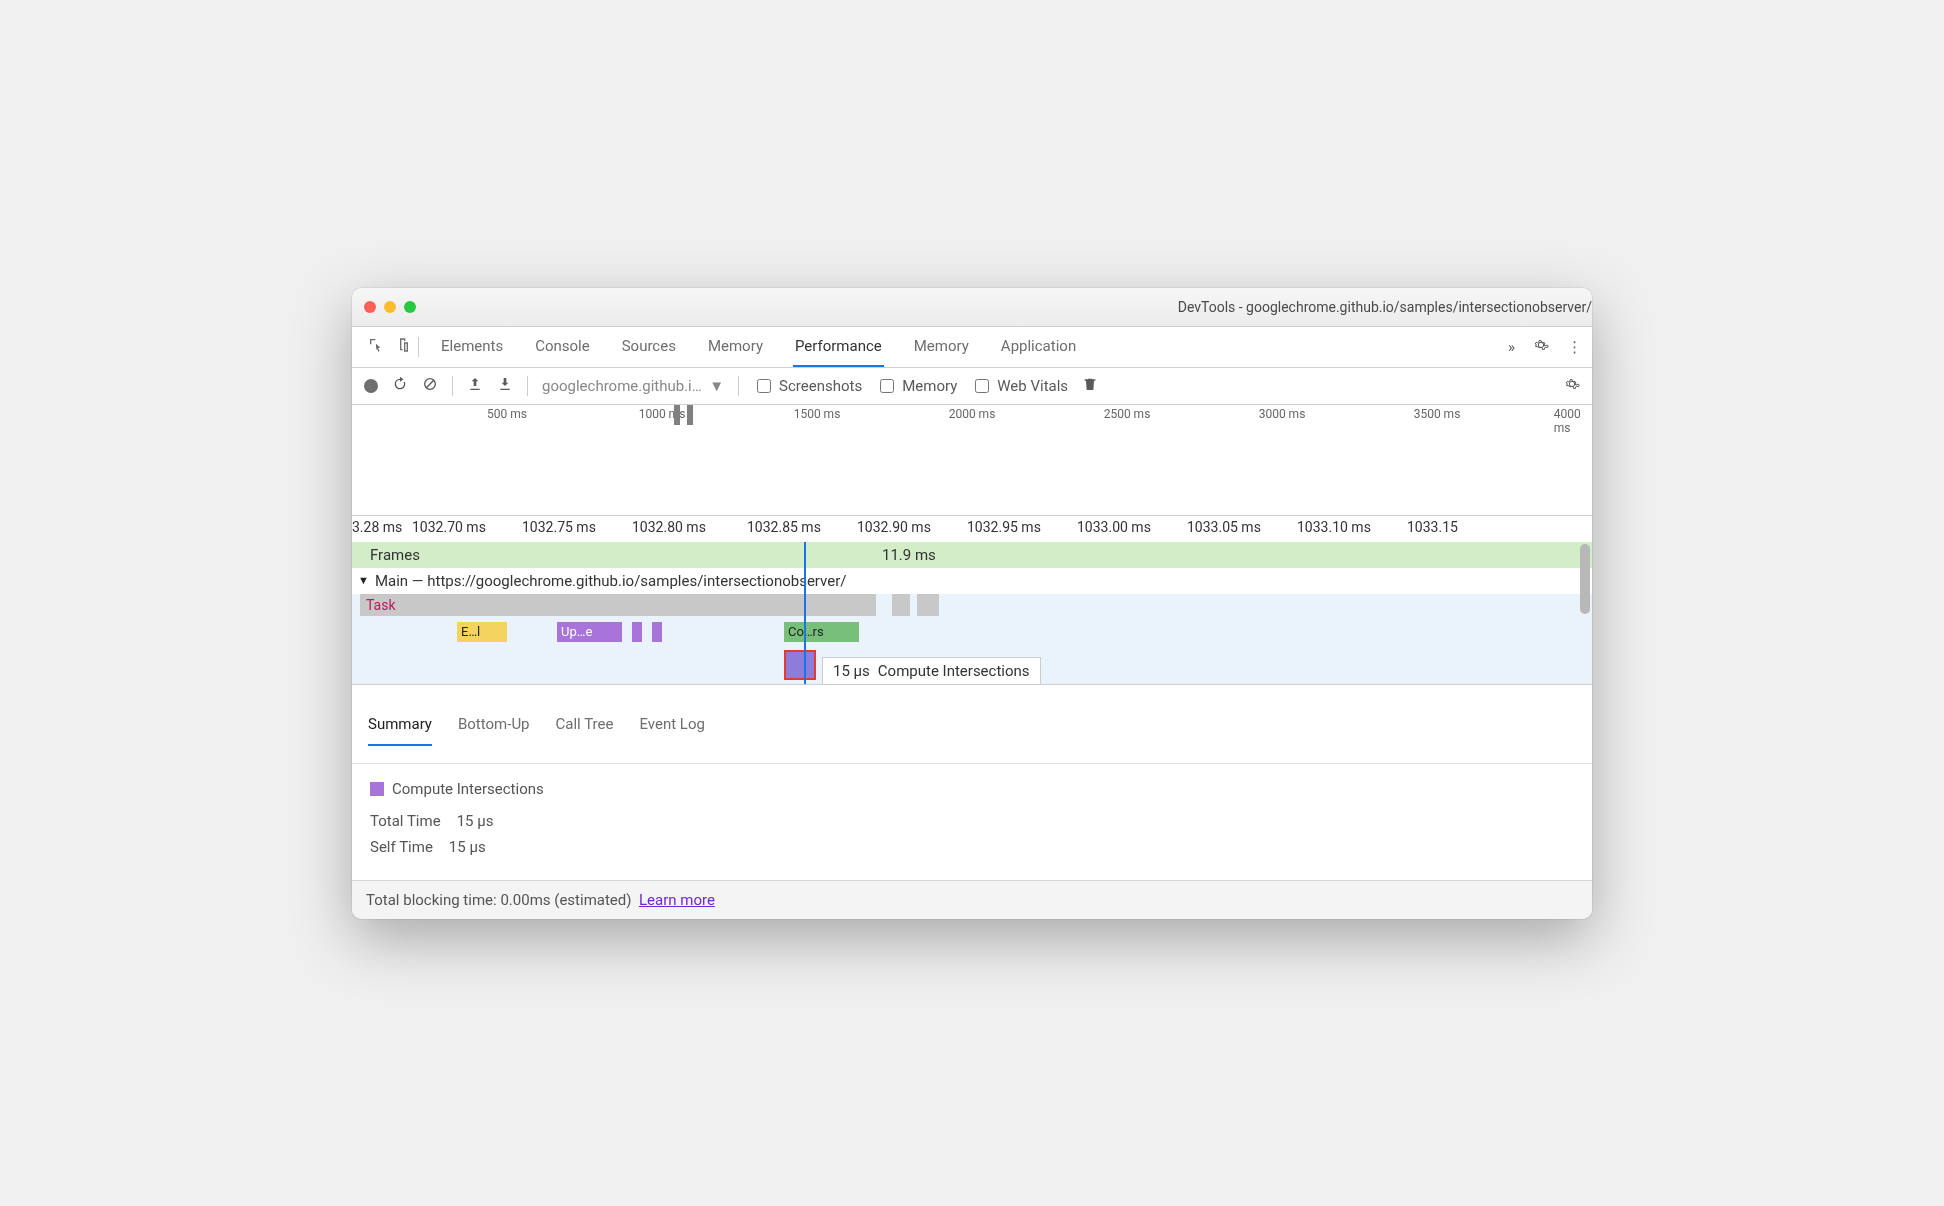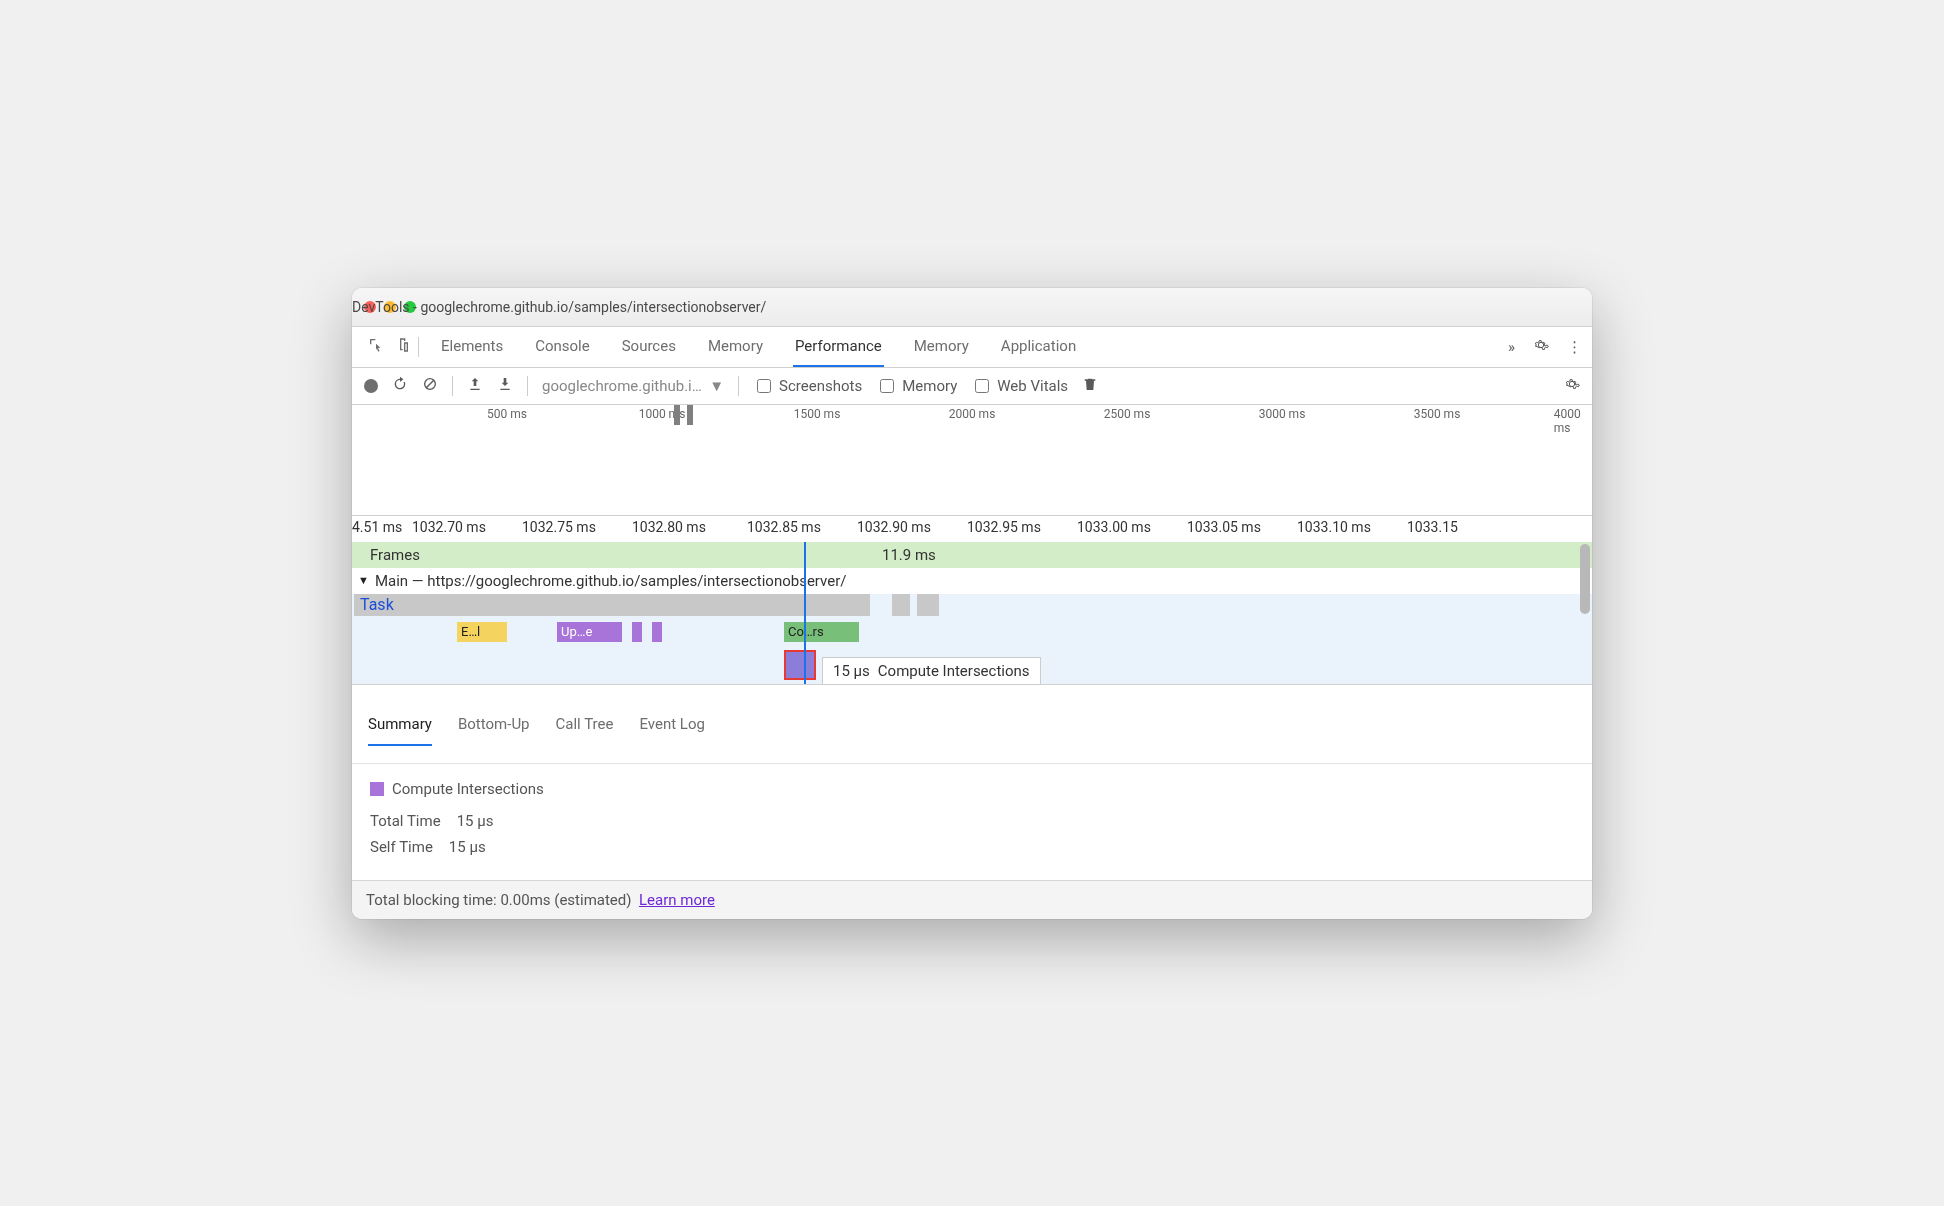--- a/index.html
+++ b/index.html
@@ -1,20 +1,20 @@
 <!DOCTYPE html>
 <html><head>
 <meta charset="utf-8">
 <style>
 body{margin:0;font-family:-apple-system,BlinkMacSystemFont,"Segoe UI",Roboto,sans-serif;background:#f0f0f0;display:flex;justify-content:center;align-items:center;min-height:100vh}
 .window{width:1240px;background:#fff;border-radius:10px;box-shadow:0 20px 60px rgba(0,0,0,.3),0 0 0 1px rgba(0,0,0,.05);overflow:hidden}
 .titlebar{height:38px;background:linear-gradient(#f6f6f6,#ececec);display:flex;align-items:center;padding:0 12px;border-bottom:1px solid #d0d0d0;position:relative}
 .traffic{display:flex;gap:8px}
 .tl{width:12px;height:12px;border-radius:50%}
-.title{position:absolute;left:0;right:0;text-align:left;font-size:14px;color:#4a4a4a;pointer-events:none}
+.title{position:absolute;left:8px;right:0;text-align:right;font-size:14px;color:#4a4a4a;pointer-events:none}
 .tabbar{height:40px;display:flex;align-items:center;padding:0 10px;border-bottom:1px solid #d0d0d0;color:#6e6e6e;font-size:15px}
 .tabbar .icon{width:28px;text-align:center;color:#6e6e6e}
 .tabs{display:flex;gap:28px;margin-left:20px;flex:1}
 .tab{padding:10px 2px;cursor:pointer}
 .tab.active{color:#333;border-bottom:2px solid #1a73e8;margin-bottom:-1px}
 .right-icons{display:flex;gap:18px;align-items:center;color:#5a5a5a}
 .toolbar{height:36px;display:flex;align-items:center;padding:0 12px;border-bottom:1px solid #d0d0d0;gap:14px;color:#5a5a5a;font-size:15px}
 .record{width:14px;height:14px;border-radius:50%;background:#6e6e6e}
 .vdiv{width:1px;height:20px;background:#ccc}
 .dropdown{color:#888}
@@ -32,21 +32,21 @@
 .net-area{position:absolute;top:70px;left:0;right:0;height:20px;background:#eaf2fb}
 .handle{position:absolute;top:0;width:6px;height:20px;background:#808080}
 .detail{position:relative}
 .det-ruler{height:26px;background:#fff;position:relative;font-size:14px;color:#333;white-space:nowrap;overflow:hidden}
 .det-tick{position:absolute;top:3px}
 .frames-row{height:26px;background:#d4edc9;display:flex;align-items:center;padding-left:18px;font-size:15px;color:#333;position:relative}
 .frames-val{position:absolute;left:530px}
 .main-hdr{height:26px;display:flex;align-items:center;padding-left:6px;font-size:15px;color:#333}
 .tri{display:inline-block;margin-right:6px;font-size:11px;color:#222}
 .flame{position:relative;height:90px;background:#eaf2fb}
-.task-row{position:absolute;top:0;left:2px;height:22px;background:#c8c8c8;color:#1d4ed8;font-size:16px;padding-left:6px;display:flex;align-items:center}
+.task-row{position:absolute;top:0;left:8px;height:22px;background:#c8c8c8;color:#be185d;font-size:14px;padding-left:6px;display:flex;align-items:center}
 .fblock{position:absolute;height:20px;font-size:13px;color:#222;display:flex;align-items:center;padding:0 4px;box-sizing:border-box;overflow:hidden}
 .vline{position:absolute;top:-52px;bottom:0;width:2px;background:#1a73e8;left:452px}
 .tooltip{position:absolute;top:63px;left:470px;background:#fff;border:1px solid #ccc;padding:4px 10px;font-size:15px;display:flex;gap:8px;color:#333;z-index:5}
 .sel-box{position:absolute;top:56px;left:432px;width:28px;height:26px;border:2px solid #e53935}
 .bottom-tabs{display:flex;gap:26px;padding:26px 16px;border-bottom:1px solid #e2e2e2;font-size:15px;color:#6e6e6e;border-top:1px solid #d0d0d0}
 .btab{padding:4px 0;cursor:pointer}
 .btab.active{color:#212121;border-bottom:2px solid #1a73e8;margin-bottom:-9px}
 .summary{padding:16px 18px;font-size:15px;color:#555}
 .sum-title{display:flex;align-items:center;gap:8px;margin-bottom:14px}
 .sq{width:14px;height:14px;background:#a974d9}
@@ -145,21 +145,21 @@
       <span class="ov-tick" style="left:75%">3000 ms</span>
       <span class="ov-tick" style="left:87.5%">3500 ms</span>
       <span class="ov-tick" style="left:98%">4000 ms</span>
       <div class="handle" style="left:26%"></div>
       <div class="handle" style="left:27%"></div>
     </div>
   </div>
 
   <div class="detail">
     <div class="det-ruler">
-      <span class="det-tick" style="left:0">4.51 ms</span>
+      <span class="det-tick" style="left:0">3.28 ms</span>
       <span class="det-tick" style="left:60px">1032.70 ms</span>
       <span class="det-tick" style="left:170px">1032.75 ms</span>
       <span class="det-tick" style="left:280px">1032.80 ms</span>
       <span class="det-tick" style="left:395px">1032.85 ms</span>
       <span class="det-tick" style="left:505px">1032.90 ms</span>
       <span class="det-tick" style="left:615px">1032.95 ms</span>
       <span class="det-tick" style="left:725px">1033.00 ms</span>
       <span class="det-tick" style="left:835px">1033.05 ms</span>
       <span class="det-tick" style="left:945px">1033.10 ms</span>
       <span class="det-tick" style="left:1055px">1033.15</span>

